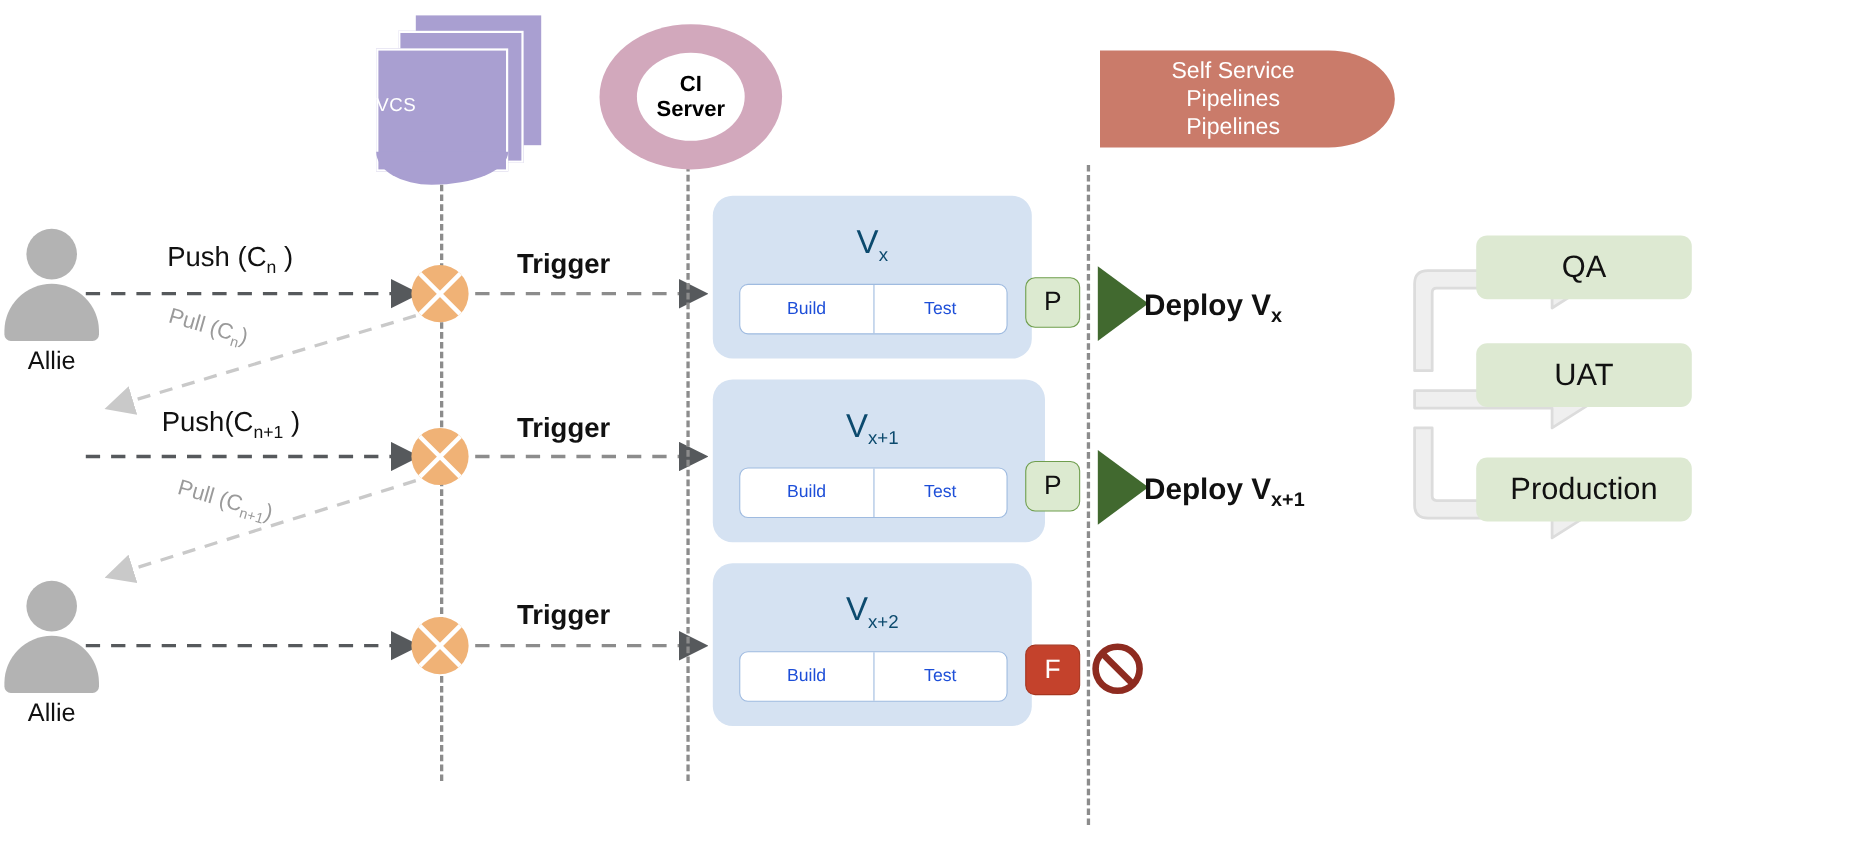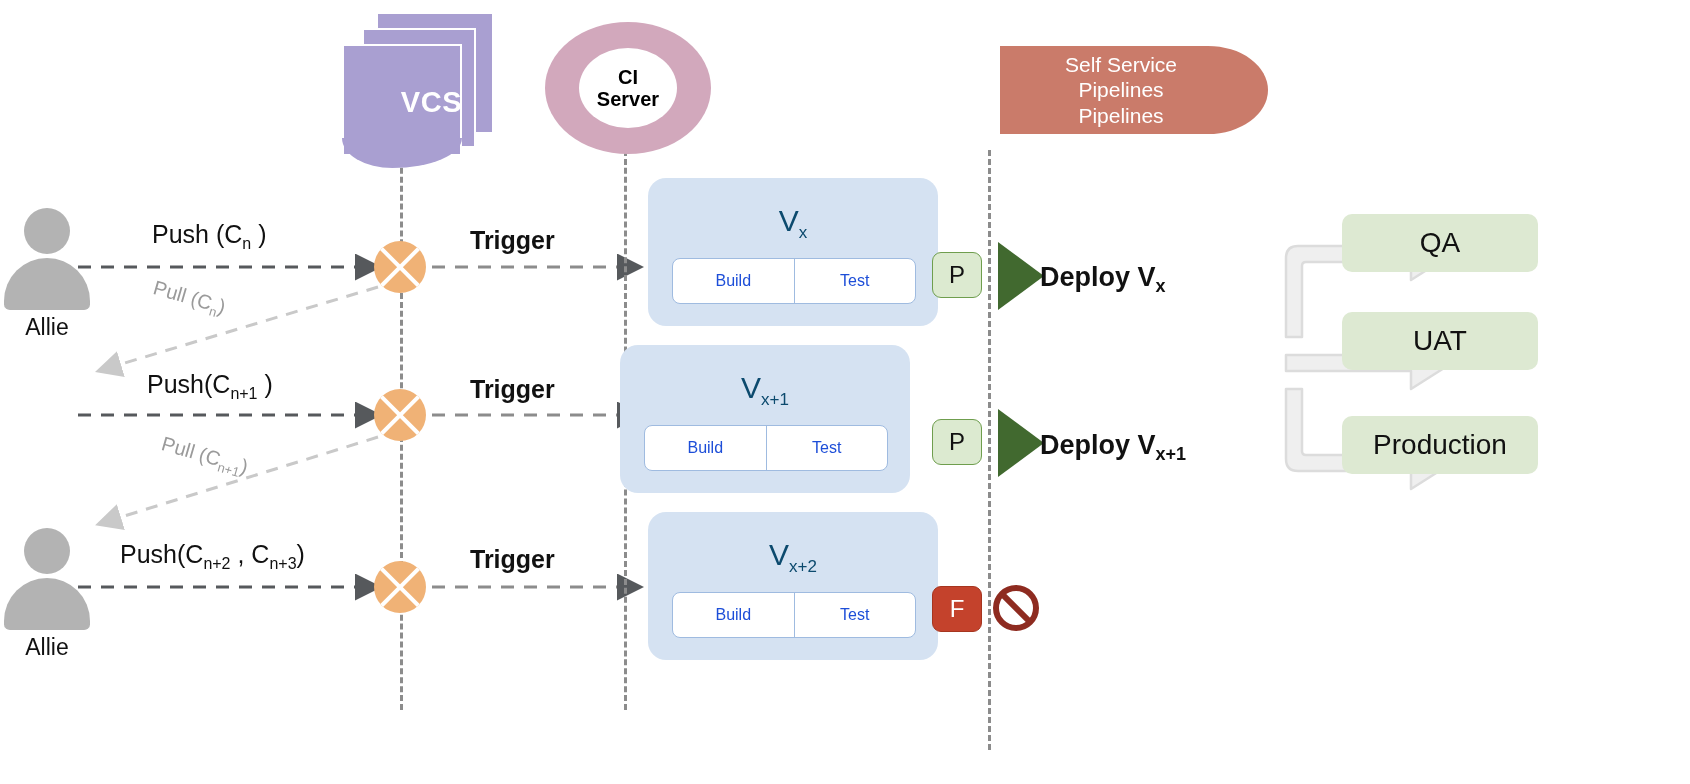--- a/index.html
+++ b/index.html
@@ -19,22 +19,22 @@
 
   
   .vcs-wrap{position:absolute;left:336px;top:14px;width:160px;height:146px;}
   .vcs-sheet{position:absolute;background:#a99fd1;}
   .vcs-s3{left:42px;top:0px;width:114px;height:118px;}
   .vcs-s2{left:26px;top:14px;width:114px;height:120px;border:2px solid #fff;box-sizing:border-box;}
   .vcs-s1{left:6px;top:30px;width:120px;height:112px;border:2px solid #fff;box-sizing:border-box;
           border-radius:0 0 0 0;}
   .vcs-curve{position:absolute;left:6px;top:124px;width:120px;height:30px;
              background:#a99fd1;border-radius:0 0 58% 42% / 0 0 100% 100%;}
-  .vcs-label{position:absolute;left:6px;top:72px;width:120px;text-align:right;
-             color:#fff;font-weight:bold;font-size:29px;letter-spacing:.5px;}
+  .vcs-label{position:absolute;left:6px;top:72px;width:120px;text-align:left;
+             color:#fff;font-weight:normal;font-size:17px;letter-spacing:.5px;}
 
   
   .ci-donut{position:absolute;left:545px;top:22px;width:166px;height:132px;
             border-radius:50%;background:#d2a8bc;}
   .ci-hole{position:absolute;left:34px;top:26px;width:98px;height:80px;border-radius:50%;
            background:#fff;display:flex;align-items:center;justify-content:center;}
   .ci-text{text-align:center;font-weight:bold;font-size:20px;line-height:1.12;color:#000;}
 
   
   .banner{position:absolute;left:1000px;top:46px;width:268px;height:88px;
@@ -170,23 +170,20 @@
     <div class="body"></div>
     <div class="pname">Allie</div>
   </div>
 
   <div class="push-lbl" style="left:152px;top:220px;">
     <span>Push (C</span><sub>n</sub><span> )</span>
   </div>
   <div class="push-lbl" style="left:147px;top:370px;">
     <span>Push(C</span><sub>n+1</sub><span> )</span>
   </div>
-  <div class="push-lbl" style="left:120px;top:540px;">
-    <span>Push(C</span><sub>n+2</sub><span> , C</span><sub>n+3</sub><span>)</span>
-  </div>
 
   <div class="pull-lbl" style="left:152px;top:286px;transform:rotate(16deg);">
     <span>Pull (C</span><sub>n</sub><span>)</span>
   </div>
   <div class="pull-lbl" style="left:160px;top:444px;transform:rotate(16deg);">
     <span>Pull (C</span><sub>n+1</sub><span>)</span>
   </div>
 
   <div class="commit" style="left:374px;top:241px;">
     <i class="a"></i>
@@ -213,21 +210,21 @@
       <div class="cell">Build</div>
       <div class="cell">Test</div>
     </div>
   </div>
   <div class="badge pass" style="left:932px;top:252px;">P</div>
   <div class="tri" style="left:998px;top:242px;"></div>
   <div class="deploy-lbl" style="left:1040px;top:262px;">
     <span>Deploy V</span><sub>x</sub>
   </div>
 
-  <div class="pipe" style="left:620px;top:345px;">
+  <div class="pipe" style="left:648px;top:345px;padding-left:12px;">
     <div class="ver">
       <span>V</span><sub>x+1</sub>
     </div>
     <div class="stagebar">
       <div class="cell">Build</div>
       <div class="cell">Test</div>
     </div>
   </div>
   <div class="badge pass" style="left:932px;top:419px;">P</div>
   <div class="tri" style="left:998px;top:409px;"></div>

